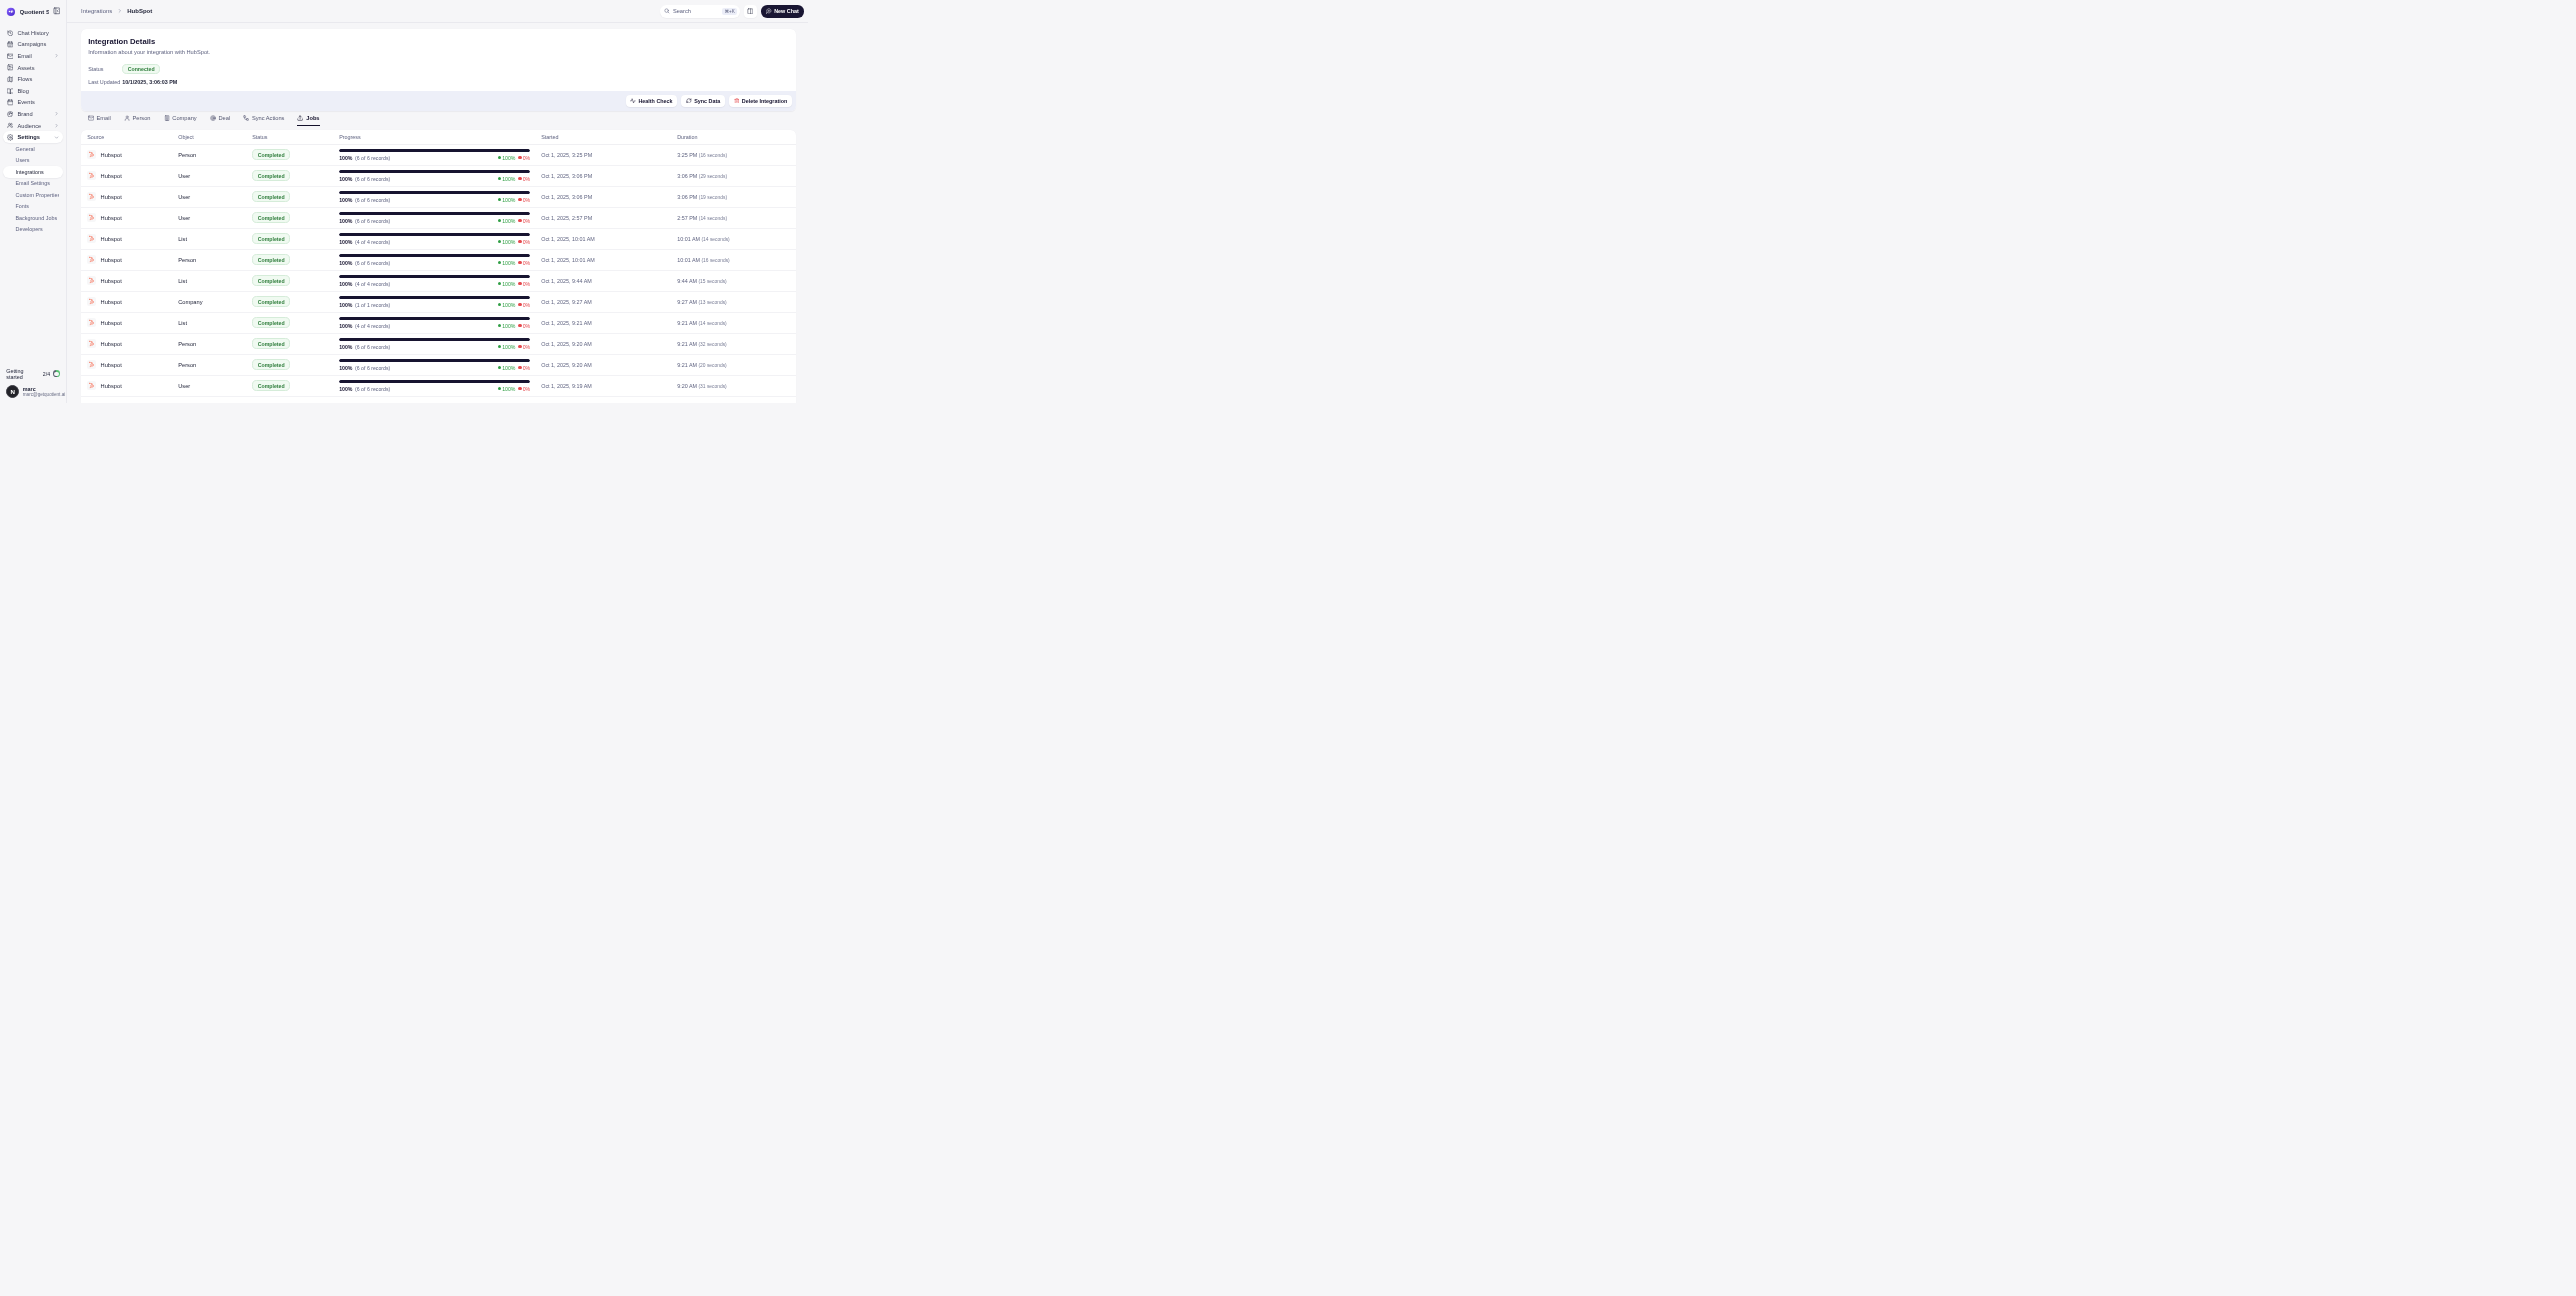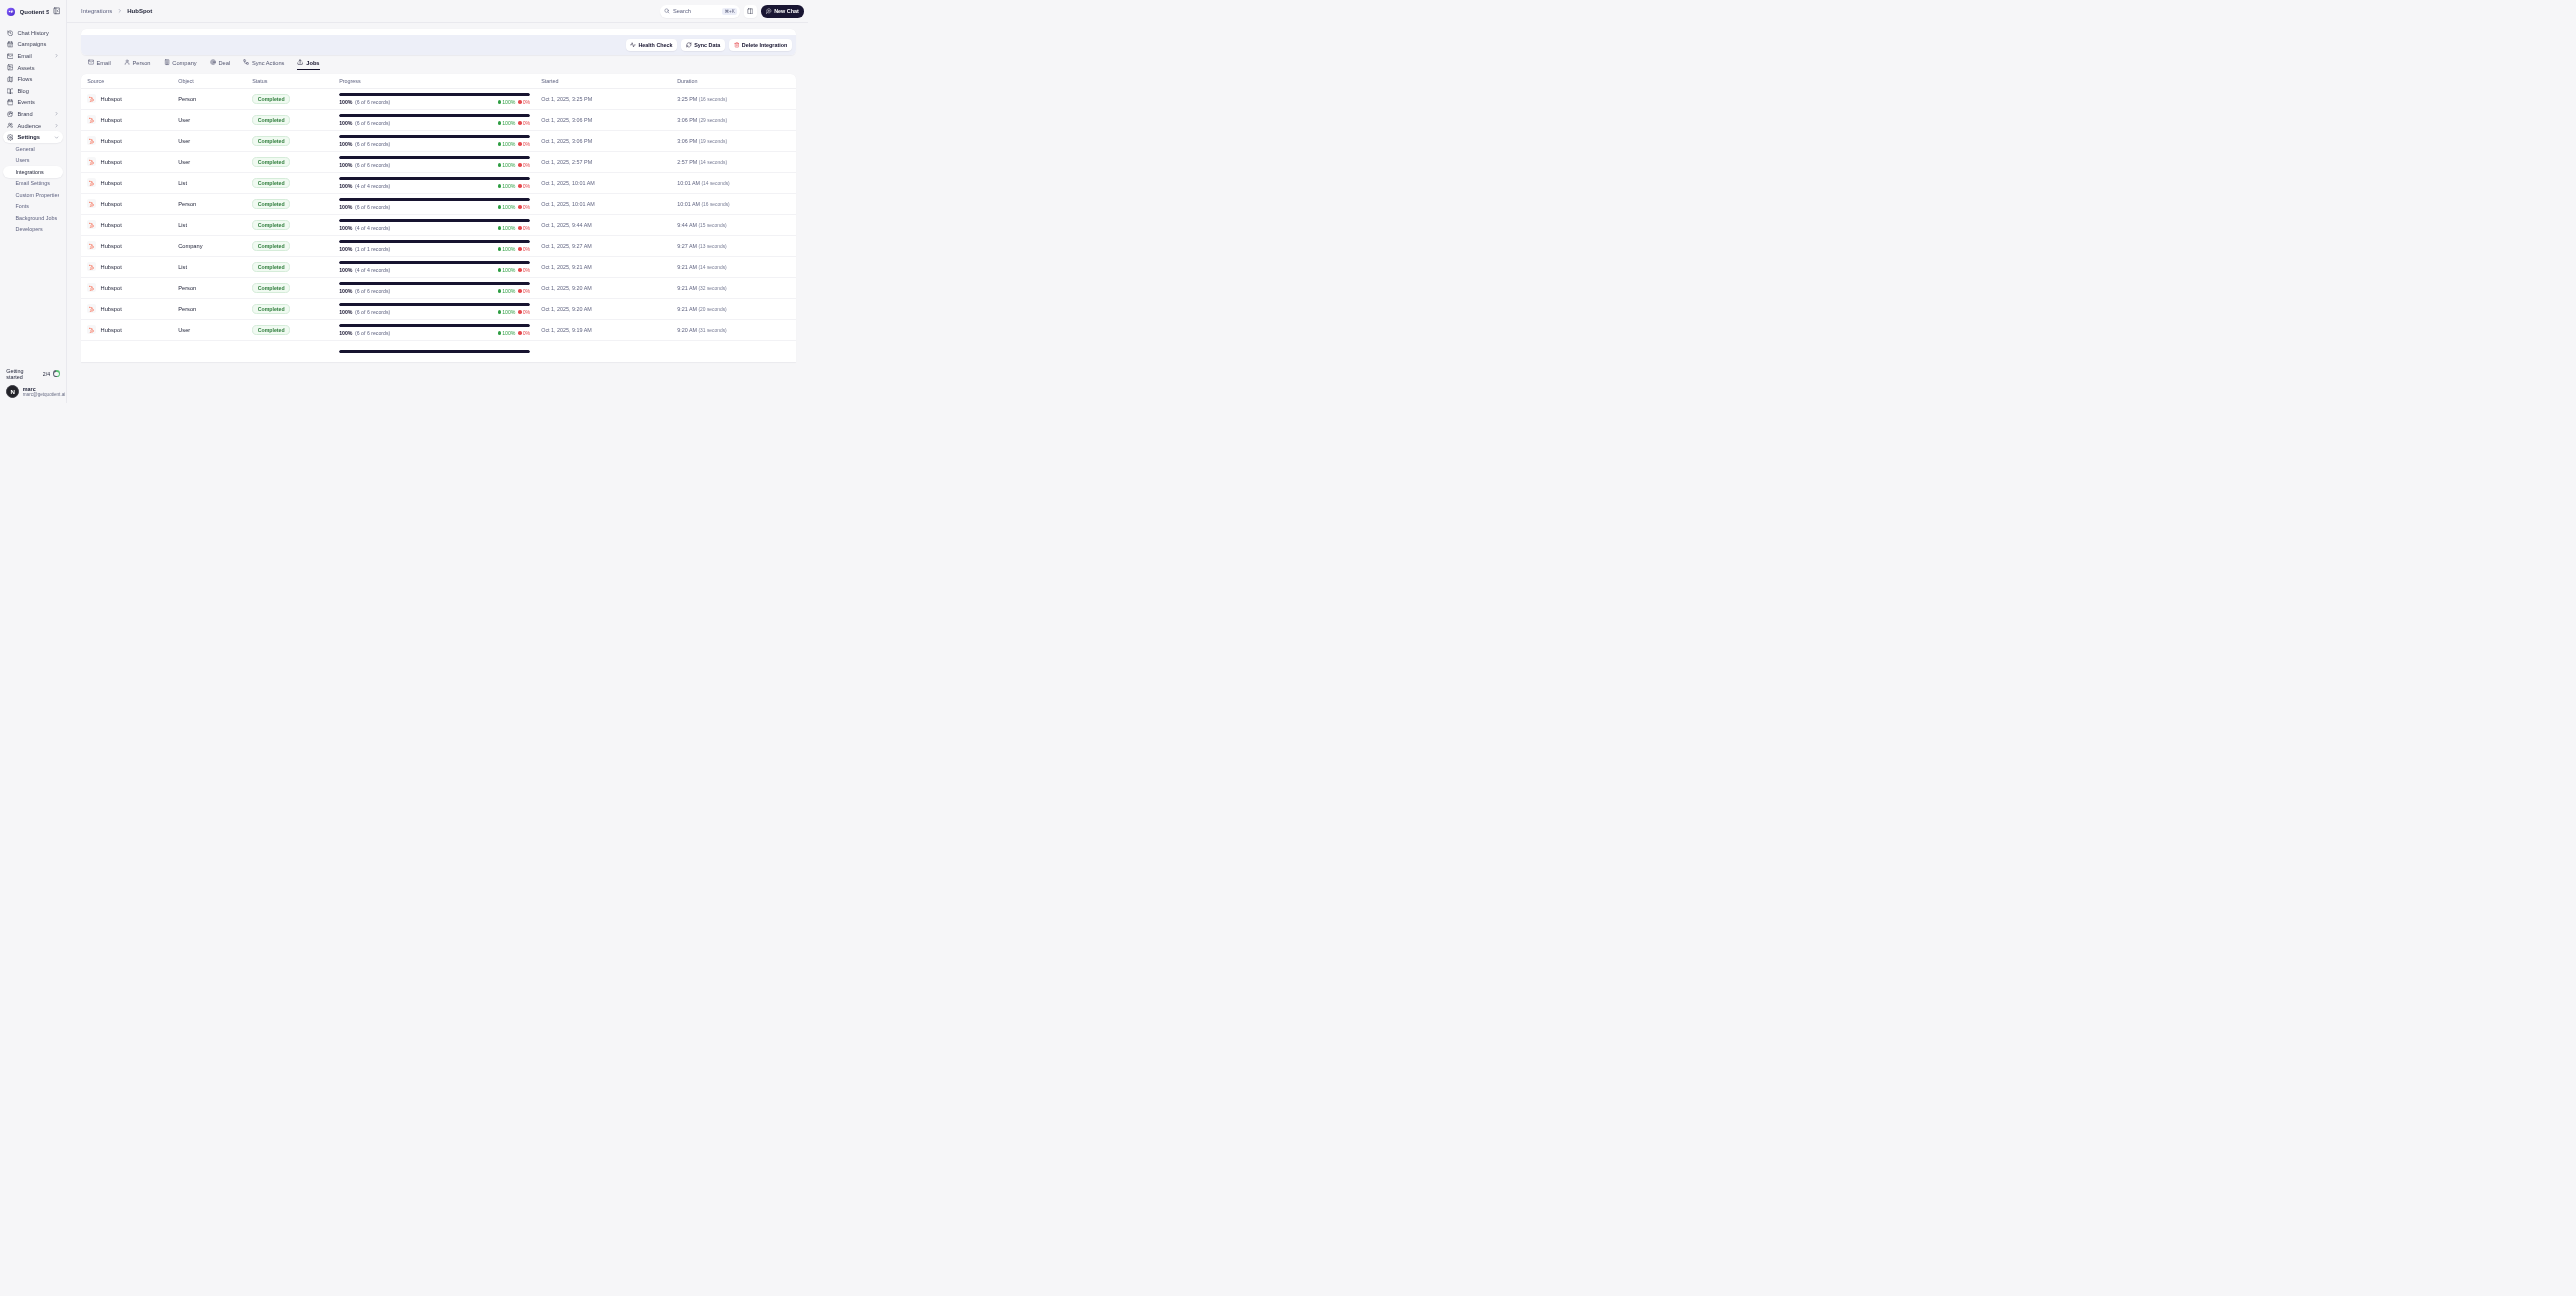--- a/index.html
+++ b/index.html
@@ -367,20 +367,34 @@
               </svg>
           </span>
           <span>New Chat</span>
         </button>
       </div>
     </header>
 
     <div class="content">
 
       <section class="card1">
+        <div class="card1-body">
+          <h1 class="page-title">Integration Details</h1>
+          <p class="page-sub">Information about your integration with HubSpot.</p>
+          <div class="kv-rows">
+            <div class="kv">
+              <span class="kv-label">Status</span>
+              <span class="badge-green">Connected</span>
+            </div>
+            <div class="kv">
+              <span class="kv-label">Last Updated</span>
+              <span class="kv-value">10/1/2025, 3:06:03 PM</span>
+            </div>
+          </div>
+        </div>
         <div class="strip">
             <button class="act-btn">
     <span class="icn">
                 <svg viewBox="0 0 24 24" fill="none" stroke="currentColor" stroke-width="2" stroke-linecap="round" stroke-linejoin="round">
                   <path d="M22 12h-4l-3 9L9 3l-3 9H2"></path>
                 </svg>
               </span>
     <span>Health Check</span>
   </button>
             <button class="act-btn">

